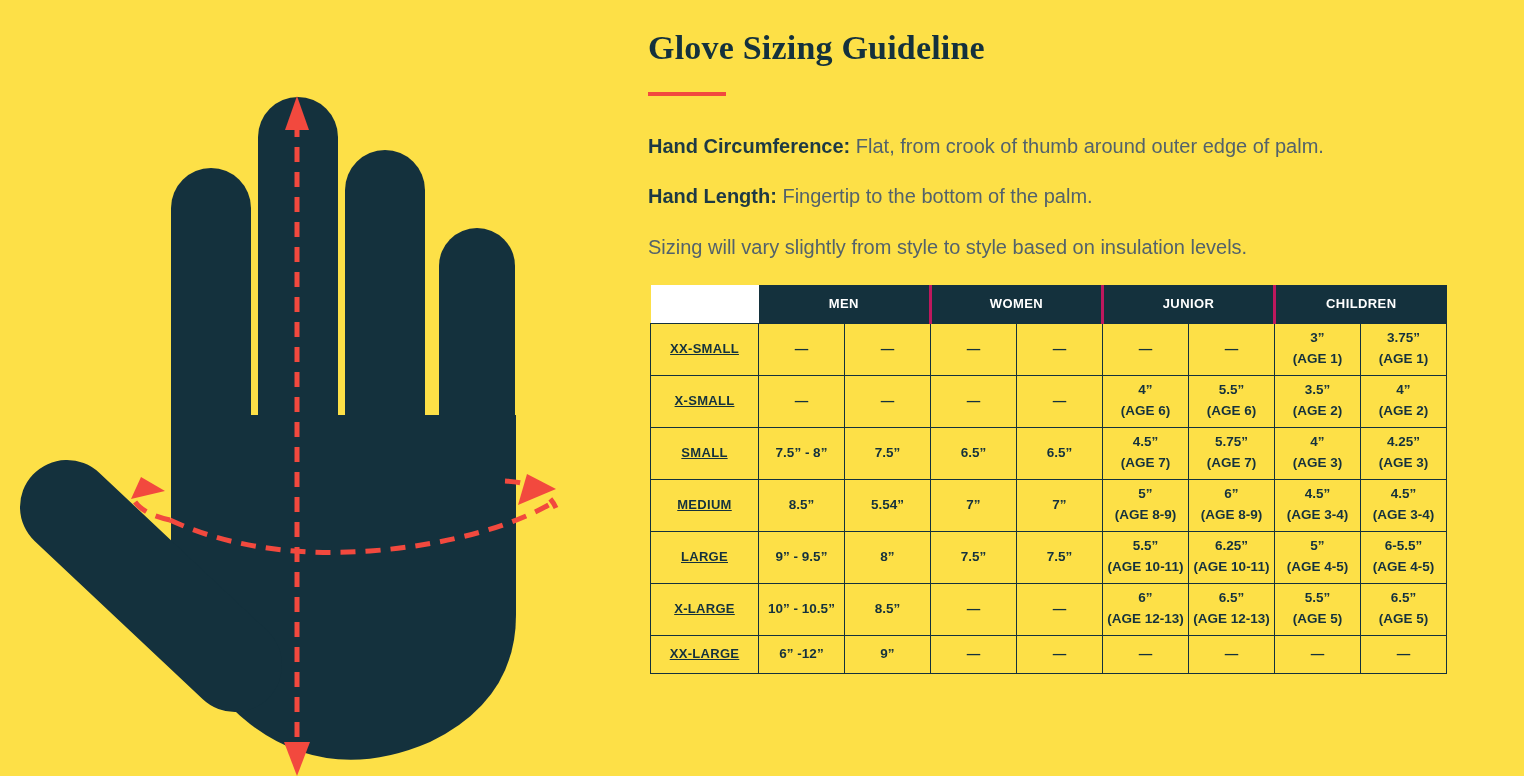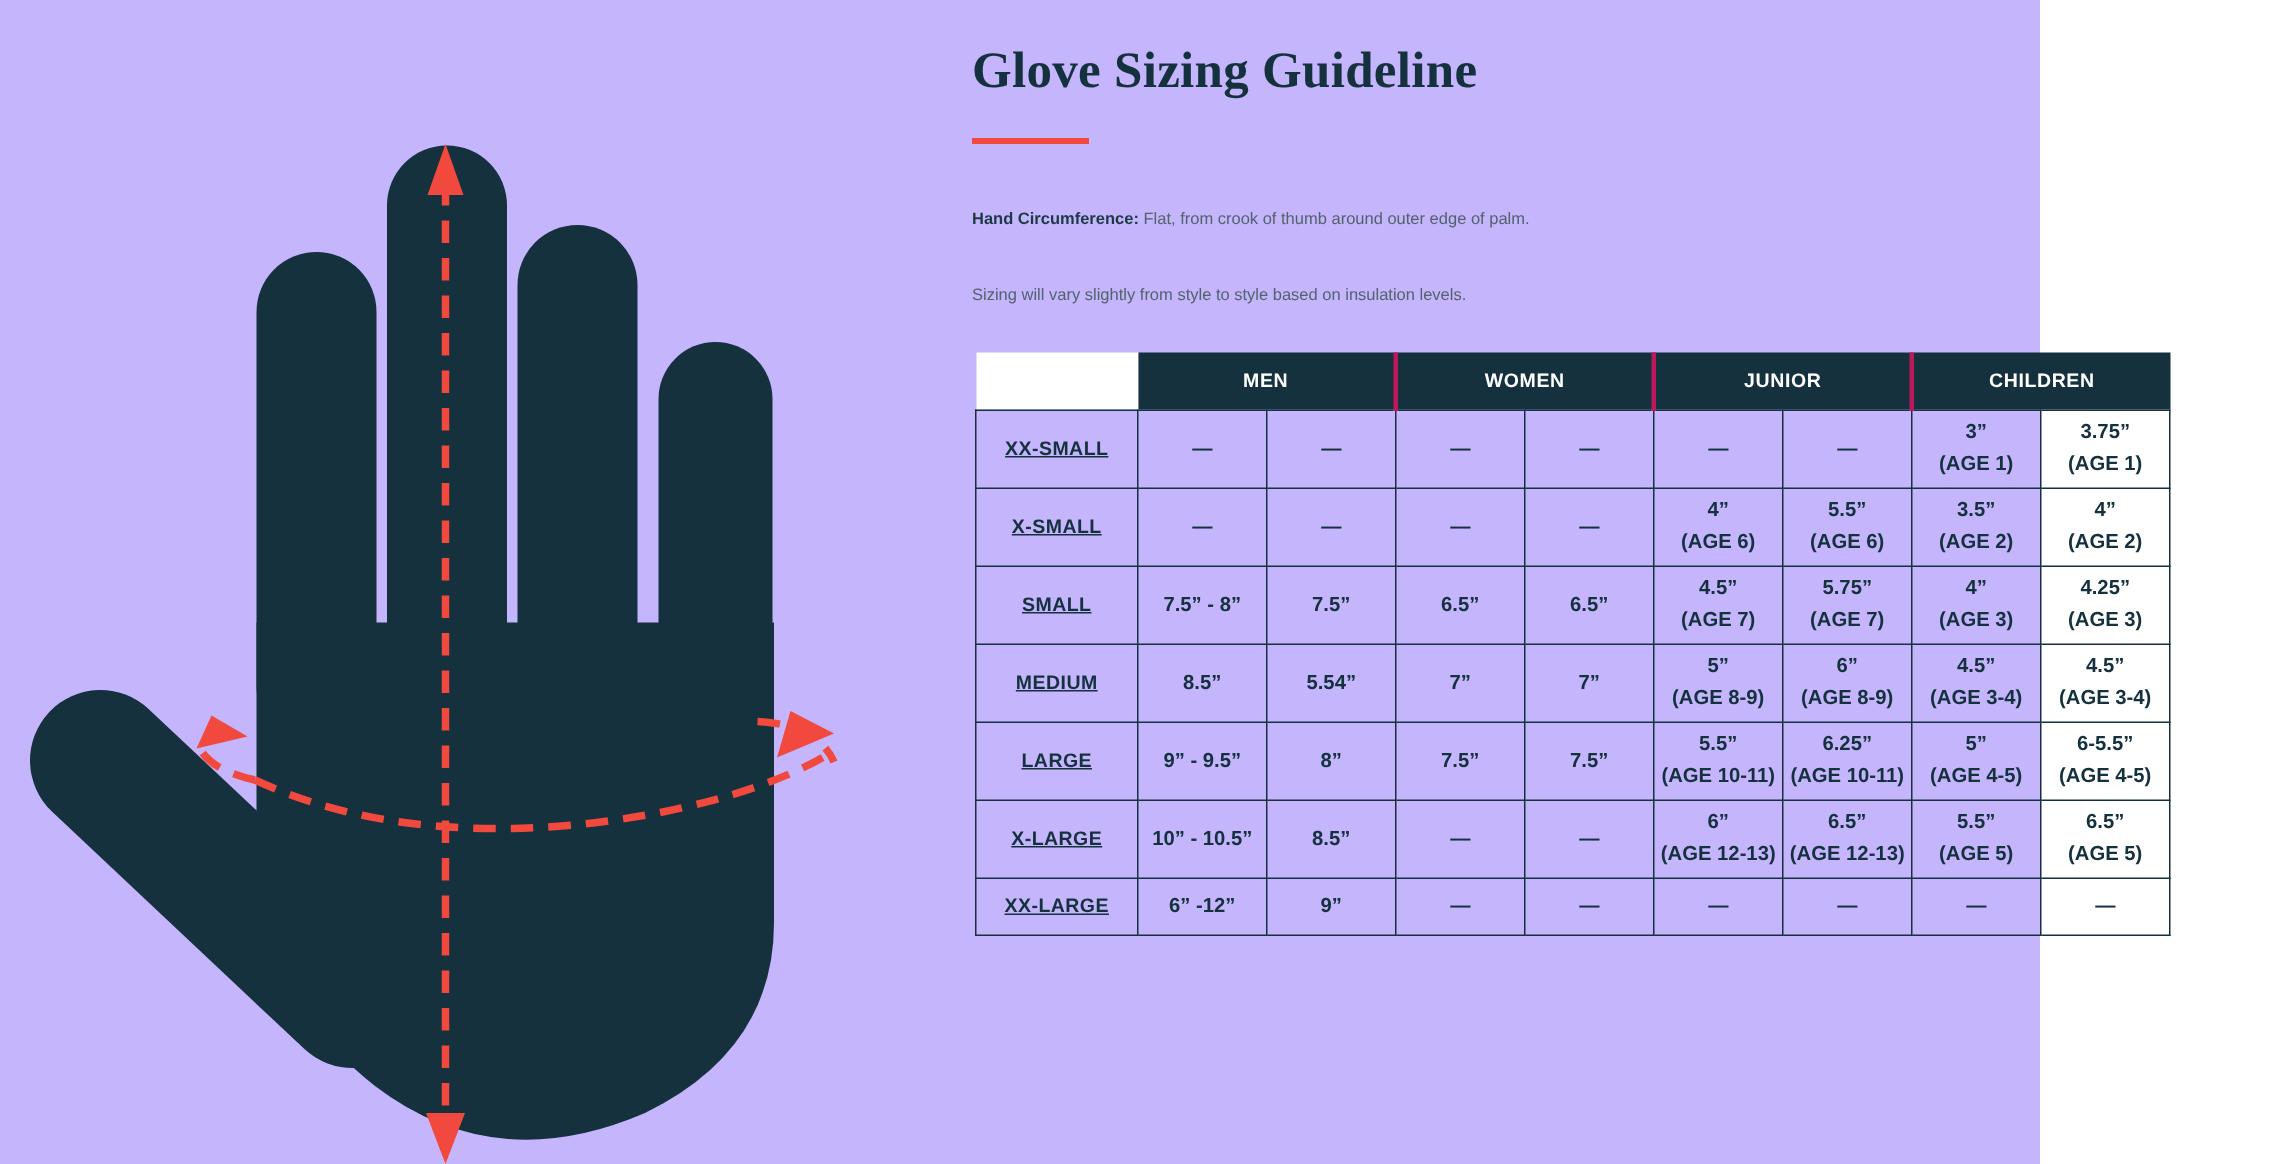--- a/index.html
+++ b/index.html
@@ -4,40 +4,40 @@
 <style>
   :root{
     --navy:#14313D;
     --red:#F2493E;
     --body-gray:#53626B;
     --white:#FFFFFF;
   }
   *{box-sizing:border-box;margin:0;padding:0;}
   html,body{width:1524px;height:776px;background:#fff;overflow:hidden;
     font-family:"Liberation Sans",sans-serif;}
-  .canvas{position:relative;width:1360px;height:776px;background:#c4b5fd;padding-left:40px;}
+  .canvas{position:relative;width:1524px;height:776px;background:#fde047;padding-left:40px;}
 
   
   .hand-wrap{position:absolute;left:0;top:0;width:620px;height:776px;}
   .hand-wrap svg{display:block;width:620px;height:776px;}
   .navy-fill{fill:var(--navy);}
   .navy-stroke{stroke:var(--navy);}
   .red-fill{fill:var(--red);}
   .dash{stroke:var(--red);stroke-width:5;fill:none;stroke-dasharray:15 10;}
 
   
   .content{position:absolute;left:648px;top:0;width:812px;}
   .page-title{
     padding-top:26px;
     font-family:"Liberation Serif",serif;
     font-weight:700;font-size:34px;line-height:44px;
     color:var(--navy);letter-spacing:.2px;
   }
   .title-rule{width:78px;height:4px;background:var(--red);margin-top:22px;}
-  .desc{font-size:11px;line-height:20px;color:var(--body-gray);}
+  .desc{font-size:20px;line-height:20px;color:var(--body-gray);}
   .desc b{color:#1D3944;font-weight:700;}
   .desc.first{margin-top:40px;}
   .desc.mid{margin-top:30px;}
   .desc.last{margin-top:31px;}
 
   
   table.sizing{border-collapse:collapse;table-layout:fixed;margin-top:28px;margin-left:2px;}
   table.sizing col.c-label{width:108px;}
   table.sizing col.c-data{width:86px;}
   tr.group-row{height:38px;}
@@ -92,20 +92,21 @@
       </g>
     </svg>
   </div>
 
   <div class="content">
     <h1 class="page-title">Glove Sizing Guideline</h1>
     <div class="title-rule"></div>
 
     <p class="desc first"><b>Hand Circumference:</b><span> Flat, from crook of thumb around outer edge of palm.</span></p>
 
+    <p class="desc mid"><b>Hand Length:</b><span> Fingertip to the bottom of the palm.</span></p>
 
     <p class="desc last">Sizing will vary slightly from style to style based on insulation levels.</p>
 
     <table class="sizing">
       <colgroup>
         <col class="c-label">
           <col class="c-data">
           <col class="c-data">
           <col class="c-data">
           <col class="c-data">

